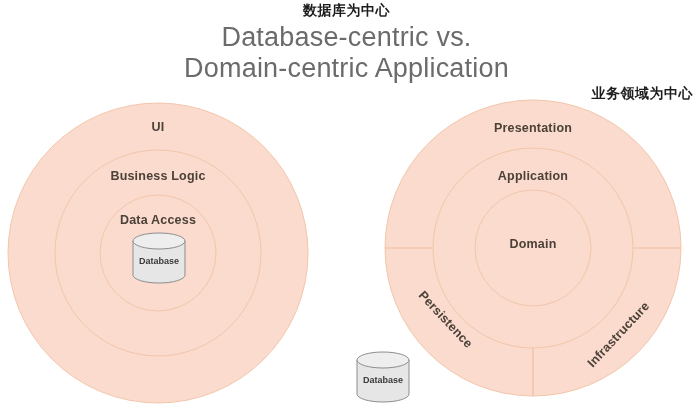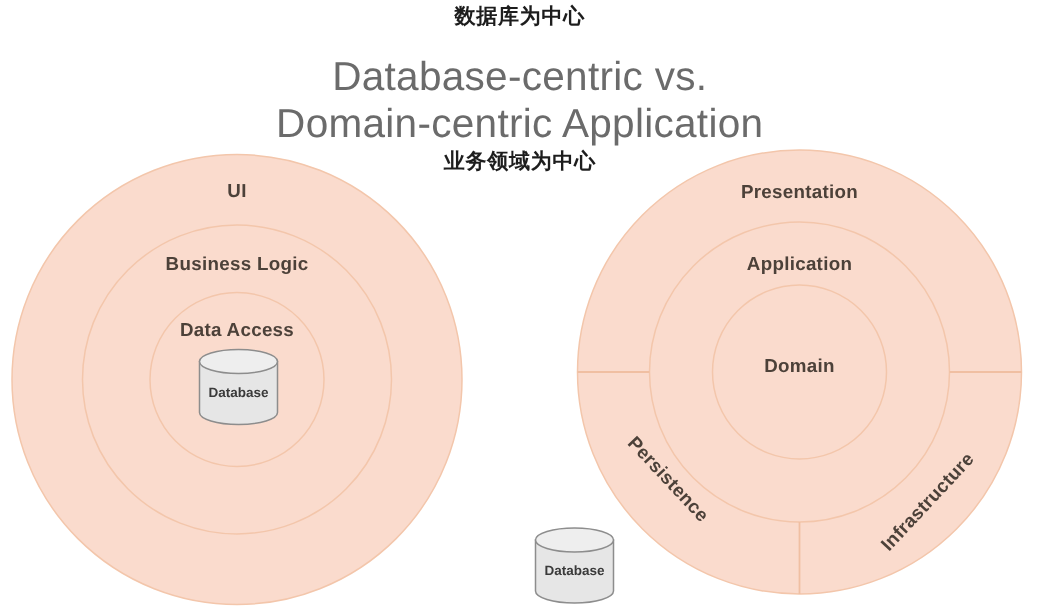--- a/index.html
+++ b/index.html
@@ -27,35 +27,34 @@
     width: 100%;
     text-align: center;
     font-family: "DejaVu Sans", "Liberation Sans", sans-serif;
     font-weight: bold;
     font-size: 14px;
     color: #1d1d1d;
     letter-spacing: 0.5px;
     white-space: nowrap;
   }
   #cn-note-top  { top: 2px; }
-  #cn-note-bottom { top: 99px; }
+  #cn-note-bottom { top: 85px; text-align: right; }
 
   #title-block {
     position: absolute;
     top: 22px;
     left: 0;
     width: 100%;
     text-align: center;
     color: #6b6b6b;
     font-size: 27px;
     font-weight: 300;
     line-height: 1.16;
     letter-spacing: 0.2px;
     white-space: nowrap;
-    margin-top: 14px;
   }
   #title-block .tline { display: block; }
 
   svg { display: block; }
 
   .ring-fill   { fill: #fadbcd; }
   .ring-stroke { fill: none; stroke: #f3c6ab; stroke-width: 1; }
   .divider     { stroke: #f0bfa2; stroke-width: 1.2; }
 
   .zone-label {

